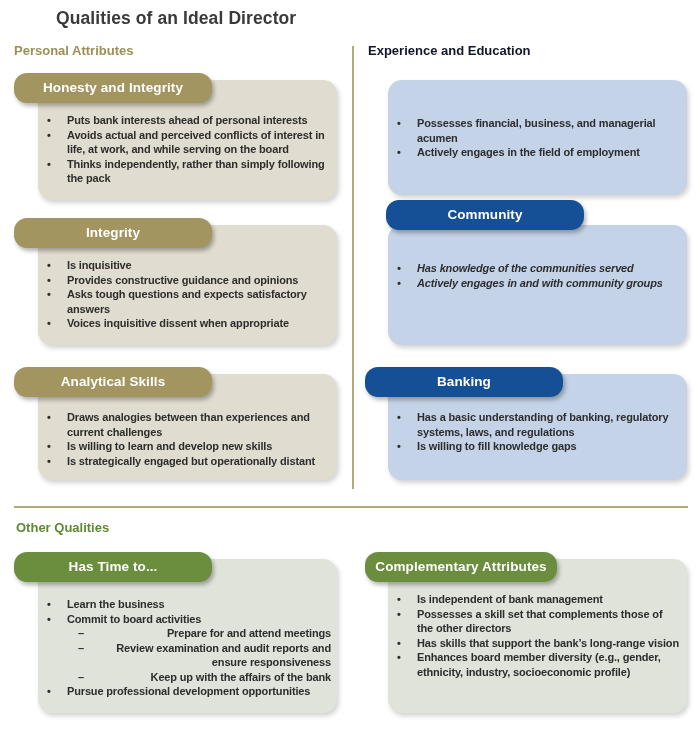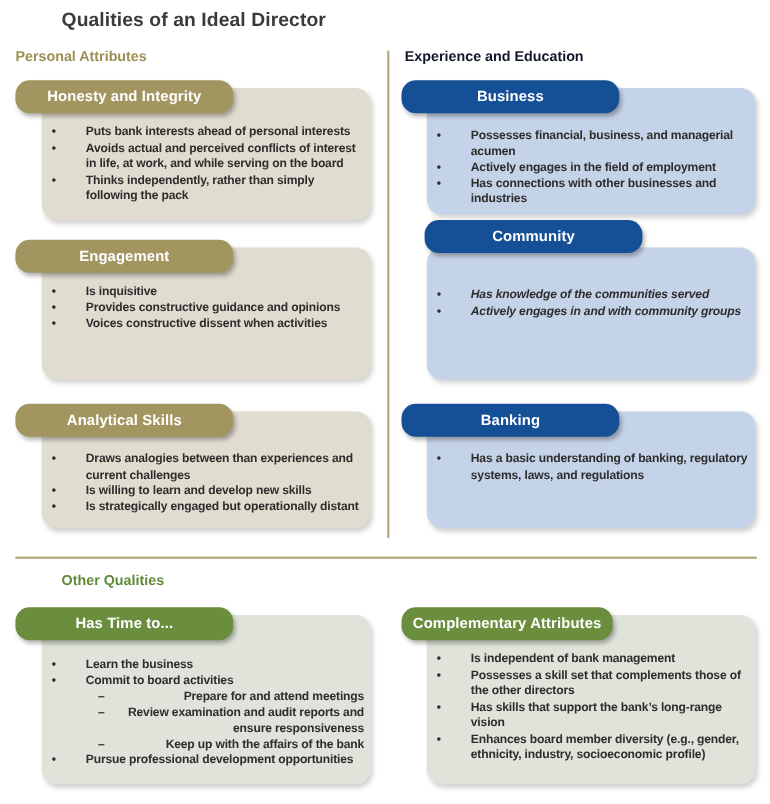--- a/index.html
+++ b/index.html
@@ -31,21 +31,21 @@
   }
   .theme-gold  .abox-tab, .abox-tab.theme-gold  { background:#a39560; }
   .theme-gold  .abox-body, .abox-body.theme-gold  { background:#e1dcd0; }
   .theme-blue  .abox-tab, .abox-tab.theme-blue  { background:#155096; }
   .theme-blue  .abox-body, .abox-body.theme-blue  { background:#c5d3e8; }
   .theme-green .abox-tab, .abox-tab.theme-green { background:#6a8e3d; }
   .theme-green .abox-body, .abox-body.theme-green { background:#dfe3da; }
 
   .abox-body ul { list-style:none; margin:0; padding:0; }
   .abox-body li {
-    position:relative; padding-left:40px;
+    position:relative; padding-left:29px;
     font-size:11px; font-weight:bold; color:#2d2d2d;
     line-height:14.5px; letter-spacing:-0.15px;
   }
   .abox-body li::before { content:"\2022"; position:absolute; left:9px; top:0; }
   .abox-body ul.sub { padding:0; margin:0;text-align:right; }
   .abox-body ul.sub li { padding-left:21px; margin-left:11px; }
   .abox-body ul.sub li::before { content:"\2013"; left:0; }
 </style>
 </head>
 <body>
@@ -65,60 +65,60 @@
       <li>Avoids actual and perceived conflicts of interest in life, at work, and while serving on the board</li>
       <li>Thinks independently, rather than simply following the pack</li>
     </ul>
   </div>
   <div class="abox-tab theme-gold" style="left:14px; top:73px;">Honesty and Integrity</div>
 
   <div class="abox-body theme-gold" style="left:38px; top:225px; height:120px; padding-top:33px;">
     <ul>
       <li>Is inquisitive</li>
       <li>Provides constructive guidance and opinions</li>
-      <li>Voices constructive dissent when activities</li>
+      <li>Asks tough questions and expects satisfactory answers</li>
+      <li>Voices inquisitive dissent when appropriate</li>
     </ul>
   </div>
-  <div class="abox-tab theme-gold" style="left:14px; top:218px;">Engagement</div>
+  <div class="abox-tab theme-gold" style="left:14px; top:218px;">Integrity</div>
 
   <div class="abox-body theme-gold" style="left:38px; top:374px; height:106px; padding-top:36px;">
     <ul>
       <li>Draws analogies between than experiences and current challenges</li>
       <li>Is willing to learn and develop new skills</li>
       <li>Is strategically engaged but operationally distant</li>
     </ul>
   </div>
   <div class="abox-tab theme-gold" style="left:14px; top:367px;">Analytical Skills</div>
 
   <div class="abox-body theme-blue" style="left:388px; top:80px; height:115px; padding-top:36px;">
     <ul>
       <li>Possesses financial, business, and managerial acumen</li>
       <li>Actively engages in the field of employment</li>
-      <li>Has connections with other businesses and industries</li>
     </ul>
   </div>
-  <div class="abox-tab theme-blue" style="left:365px; top:73px;">Business</div>
 
   <div class="abox-body theme-blue" style="left:388px; top:225px; height:120px; padding-top:36px;font-style:italic;">
     <ul>
       <li>Has knowledge of the communities served</li>
       <li>Actively engages in and with community groups</li>
     </ul>
   </div>
   <div class="abox-tab theme-blue" style="left:365px; top:200px;margin-left:21px;">Community</div>
 
   <div class="abox-body theme-blue" style="left:388px; top:374px; height:106px; padding-top:36px;">
     <ul>
       <li>Has a basic understanding of banking, regulatory systems, laws, and regulations</li>
+      <li>Is willing to fill knowledge gaps</li>
     </ul>
   </div>
   <div class="abox-tab theme-blue" style="left:365px; top:367px;">Banking</div>
 
   <div class="hdivider"></div>
-  <div class="sec-label green" style="left:16px; top:520px;margin-left:40px;">Other Qualities</div>
+  <div class="sec-label green" style="left:16px; top:520px;">Other Qualities</div>
 
   <div class="abox-body theme-green" style="left:38px; top:559px; height:154px; padding-top:38px;">
     <ul>
       <li>Learn the business</li>
       <li><span>Commit to board activities</span>
         <ul class="sub">
           <li>Prepare for and attend meetings</li>
           <li>Review examination and audit reports and ensure responsiveness</li>
           <li>Keep up with the affairs of the bank</li>
         </ul>

